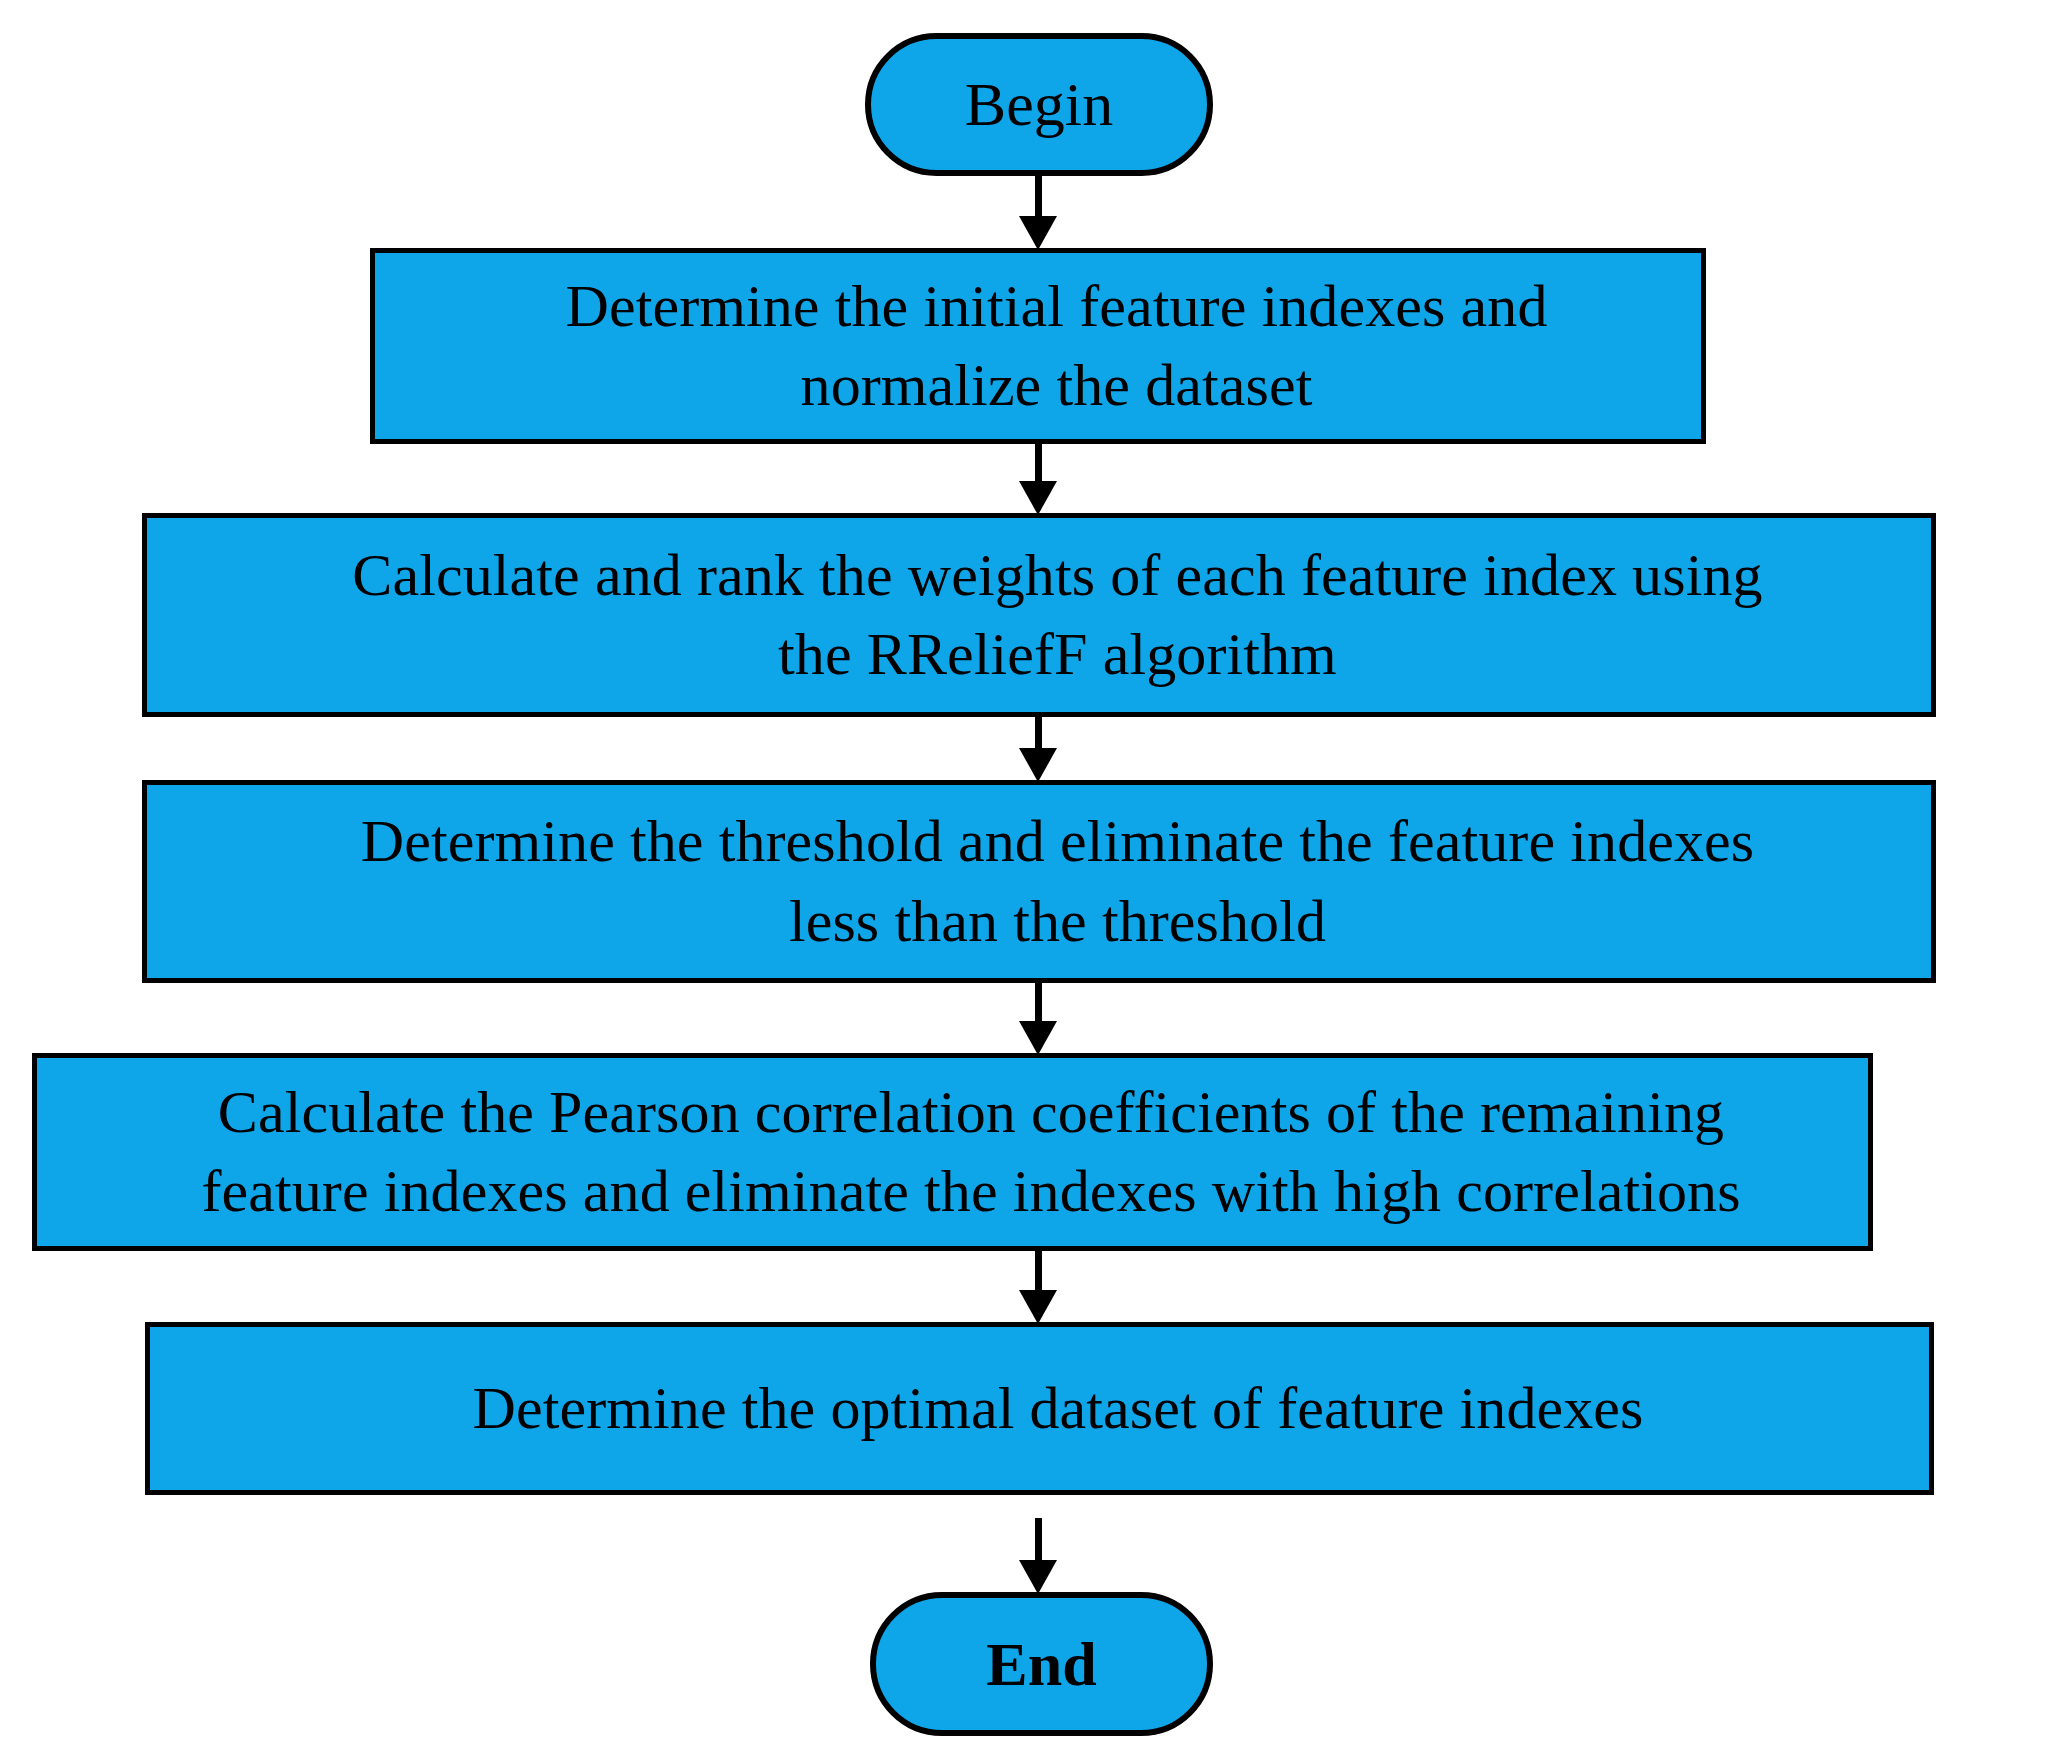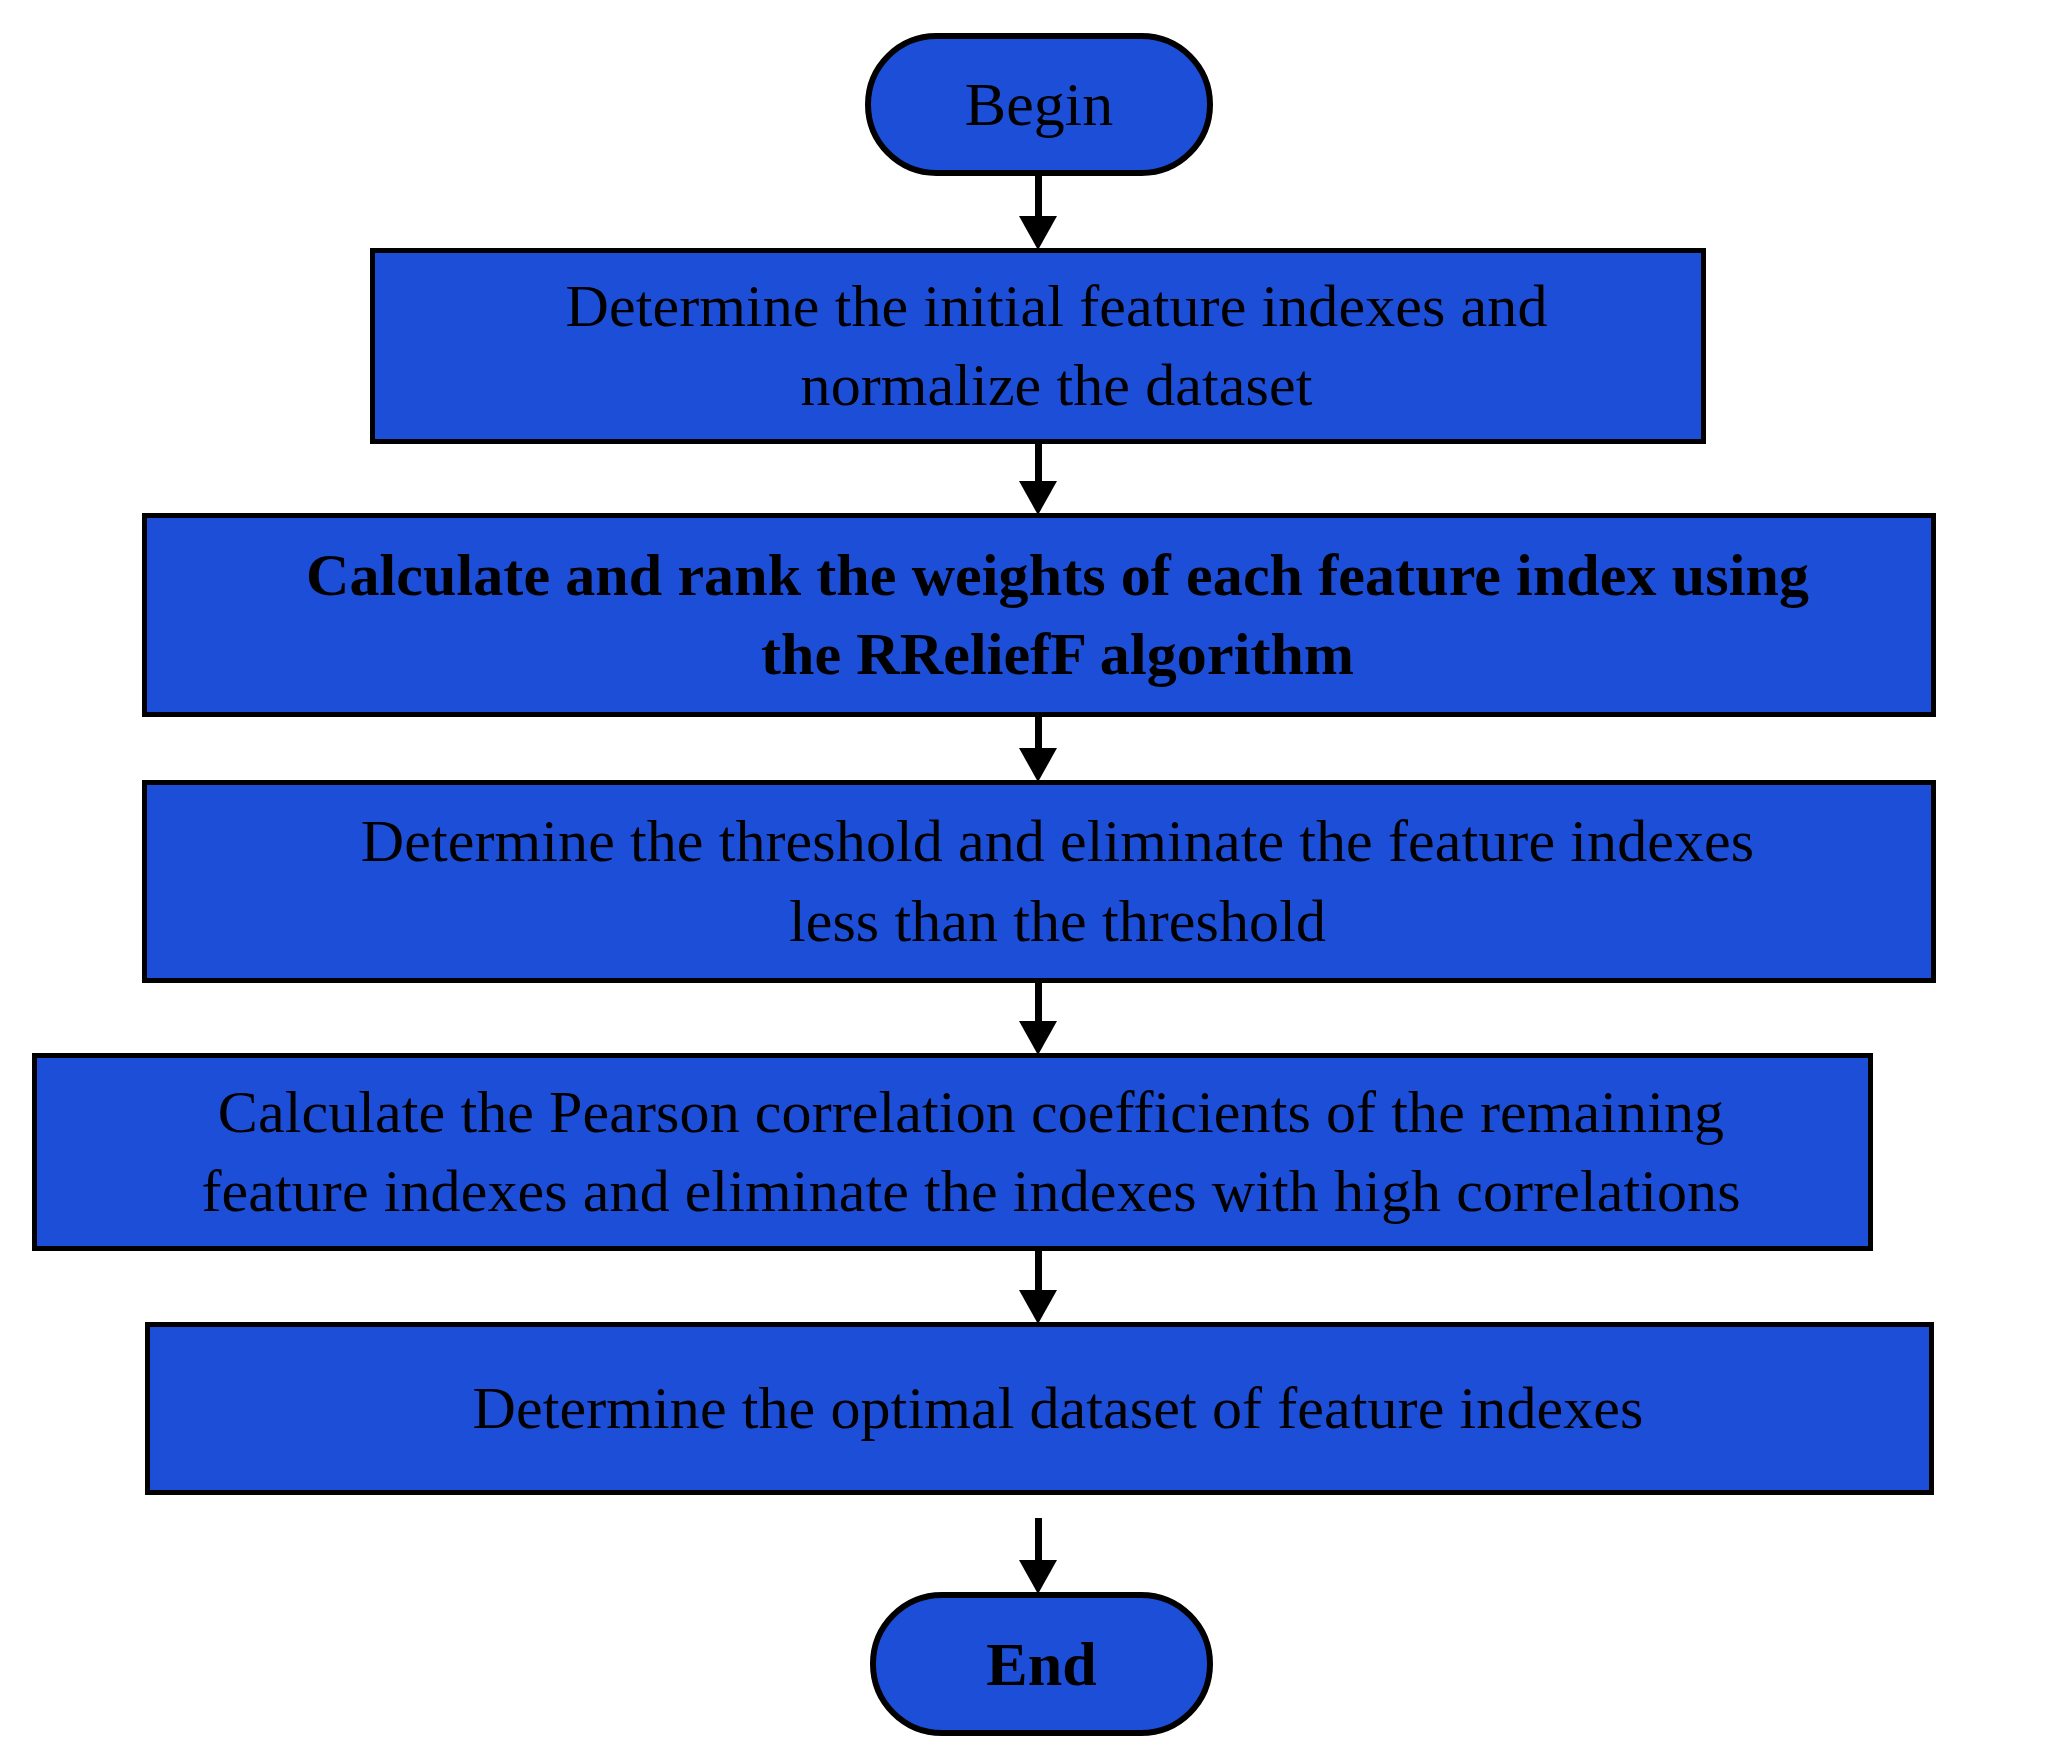--- a/index.html
+++ b/index.html
@@ -14,21 +14,21 @@
     height: 1755px;
     background: #ffffff;
     overflow: hidden;
     font-family: "Liberation Serif", "DejaVu Serif", serif;
     color: #000000;
   }
   .node {
     position: absolute;
     box-sizing: border-box;
     border: 5px solid #000000;
-    background: #1d4ed8;
+    background: #0ea5e9;
     display: flex;
     align-items: center;
     justify-content: center;
     text-align: center;
   }
   .node .label {
     display: block;
     width: 100%;
     line-height: 1.32;
     white-space: pre-line;
@@ -43,21 +43,21 @@
     line-height: 1.1;
   }
   .process .label {
     font-size: 60px;
     margin-left: 37px;
   }
 
   
   #node-begin  { left: 865px;  top: 33px;   width: 348px;  height: 143px; }
   #node-step1  { left: 370px;  top: 248px;  width: 1336px; height: 196px; }
-  #node-step2  { left: 142px;  top: 513px;  width: 1794px; height: 204px; font-weight: bold; }
+  #node-step2  { left: 142px;  top: 513px;  width: 1794px; height: 204px; }
   #node-step3  { left: 142px;  top: 780px;  width: 1794px; height: 203px; align-items: center; }
   #node-step4  { left: 32px;   top: 1053px; width: 1841px; height: 198px; justify-content: flex-end; }
   #node-step5  { left: 145px;  top: 1322px; width: 1789px; height: 173px; }
   #node-end    { left: 870px;  top: 1592px; width: 343px;  height: 144px; font-weight: bold; }
 
   
   .connector {
     position: absolute;
     width: 70px;
     left: 1003px;

